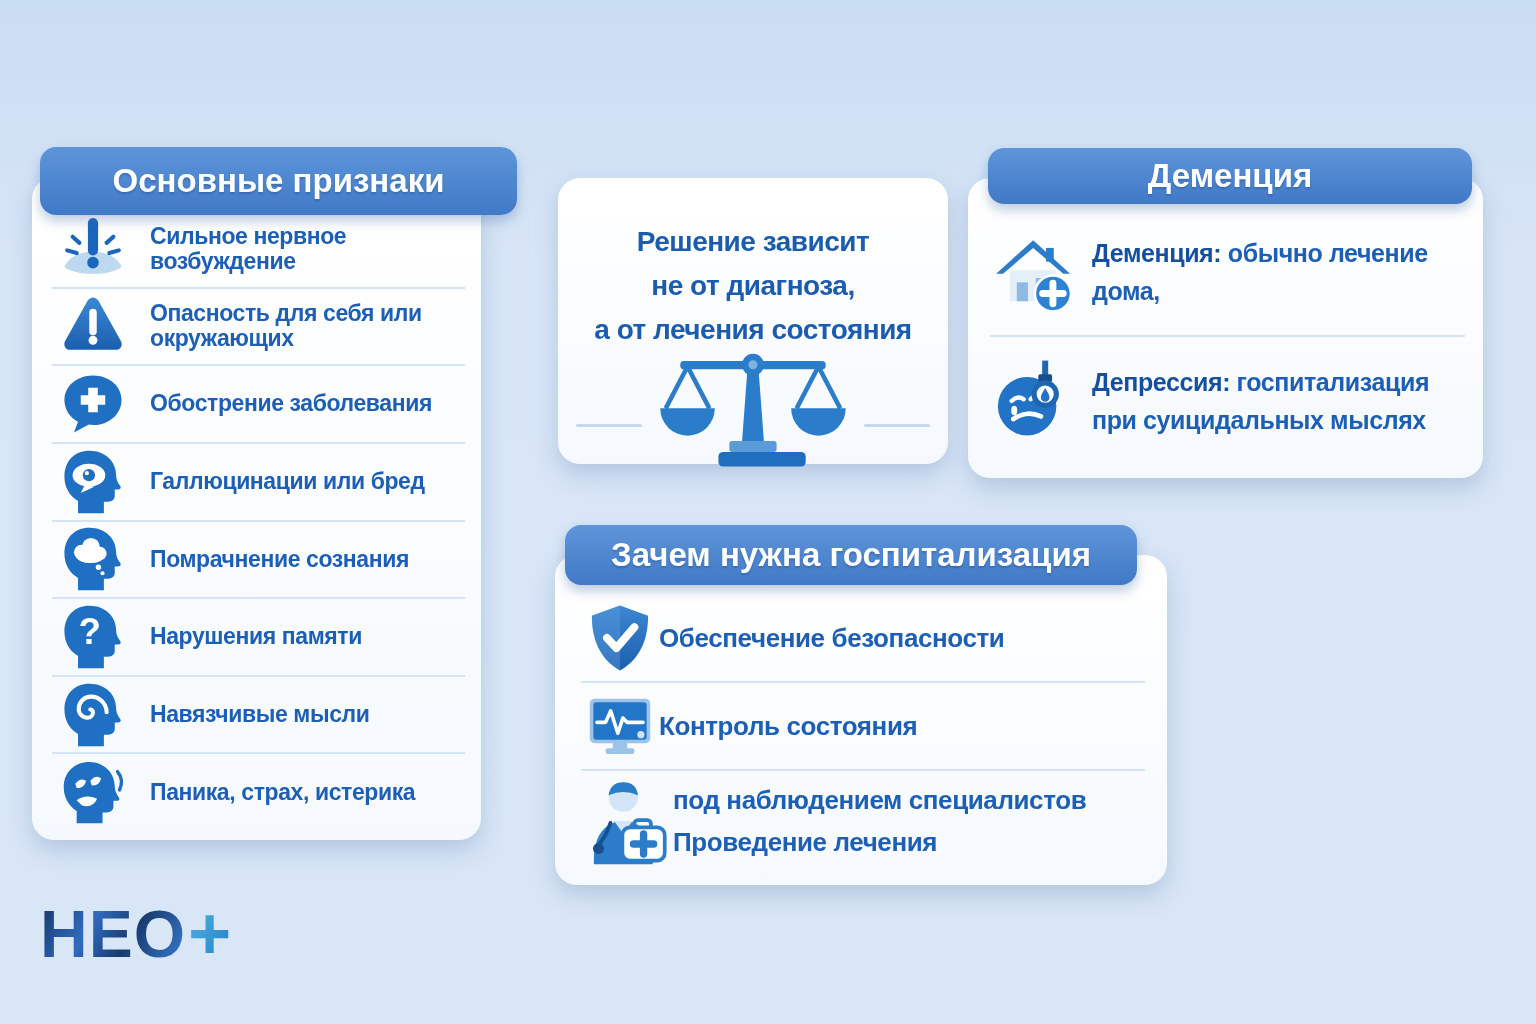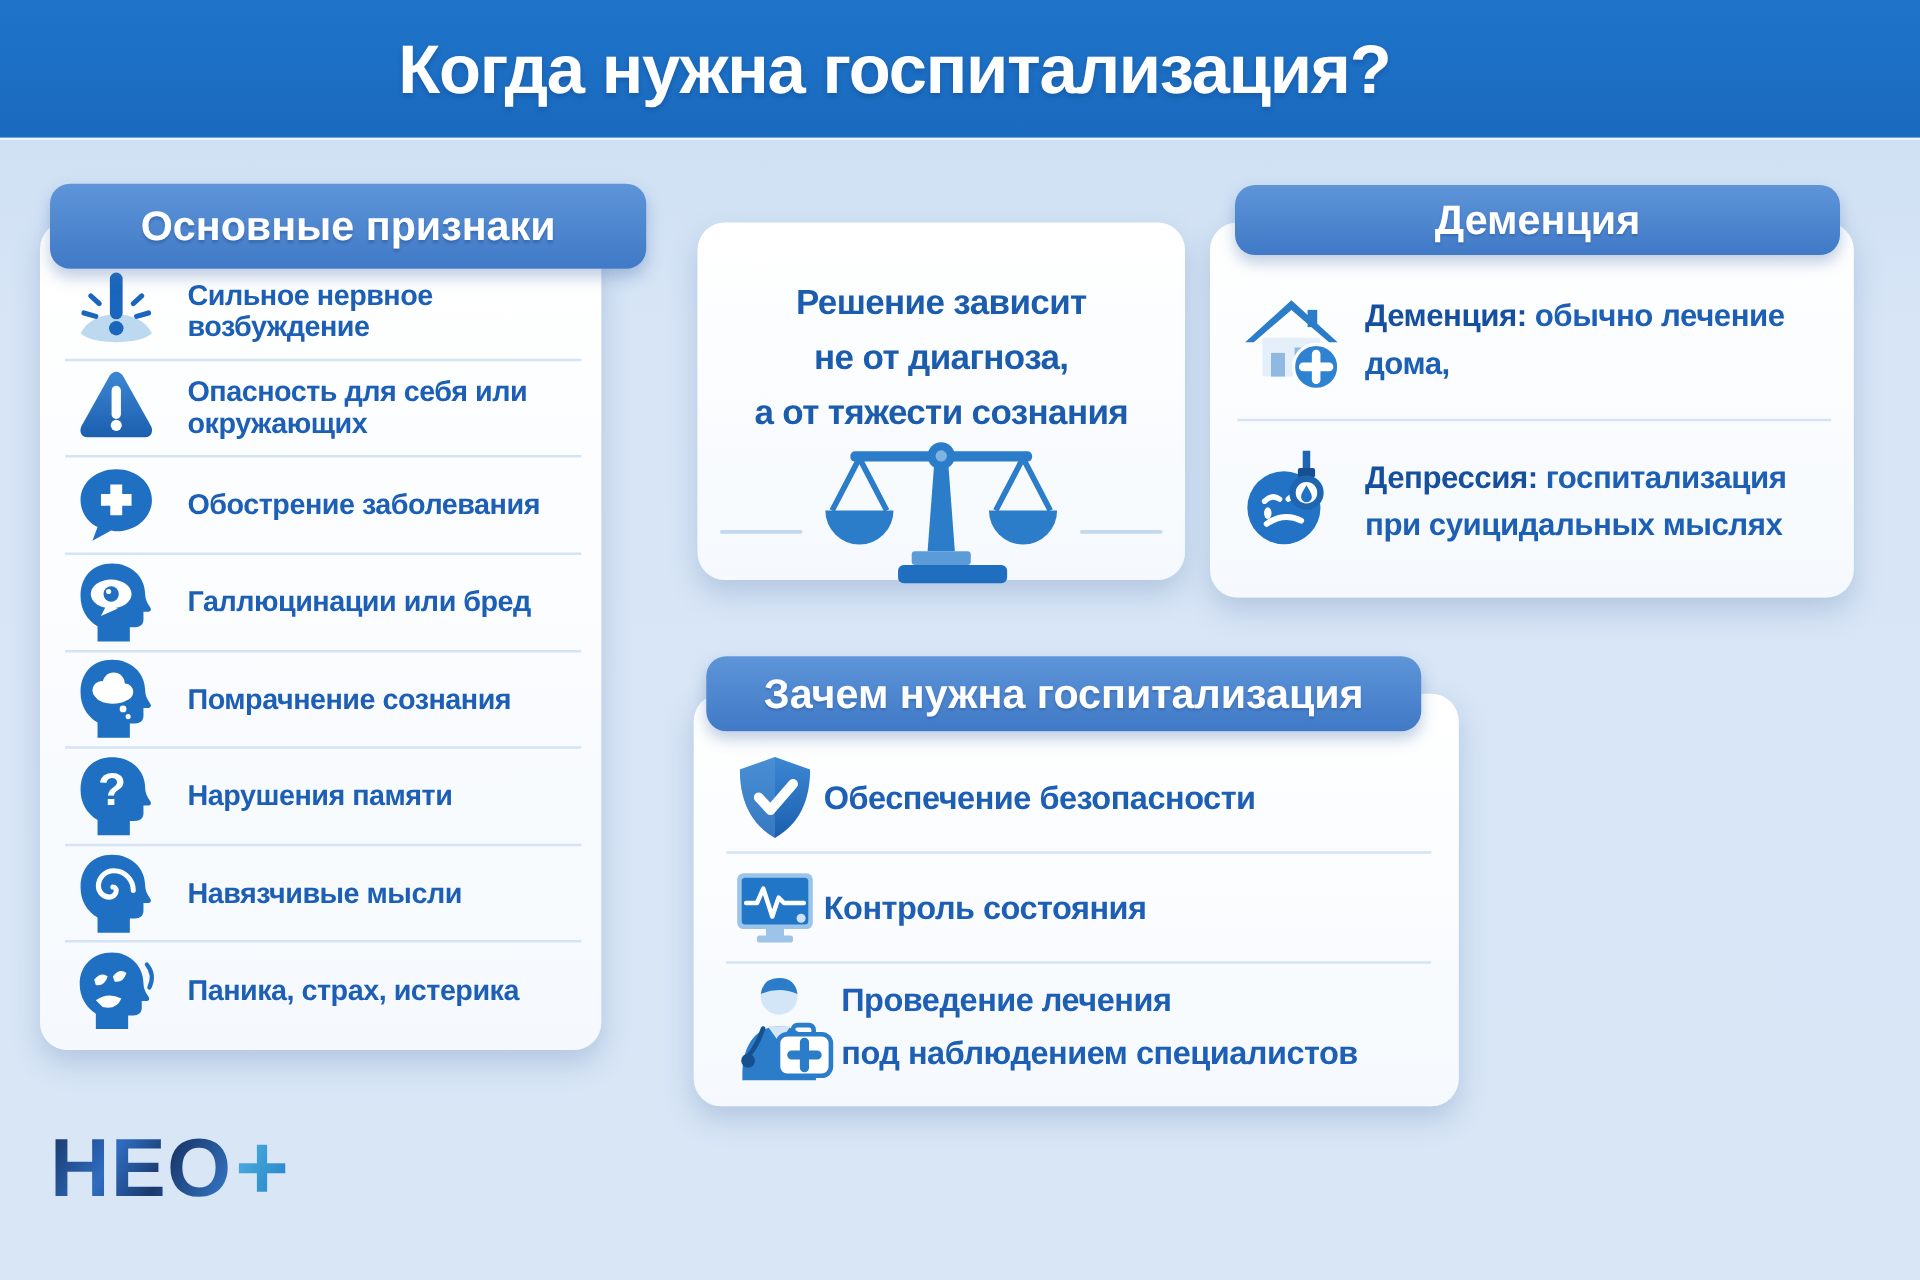--- a/index.html
+++ b/index.html
@@ -100,23 +100,20 @@
     font-size:74px;font-weight:800;margin-left:2px;line-height:60px;
     background:linear-gradient(120deg,#55b5e6 0%,#1f7ec2 100%);
     -webkit-background-clip:text;background-clip:text;color:transparent;
   }
 </style>
 </head>
 <body>
 
 <div class="stage">
 
-  <div class="header">
-    <h1>Когда нужна госпитализация?</h1>
-  </div>
 
   <div class="pill left-pill">
     <span>Основные признаки</span>
   </div>
   <div class="card left-card">
     <div class="signs-list">
 
       <div class="sign-row">
         <span class="sign-icon">
           <svg viewBox="0 0 100 100">
@@ -224,21 +221,21 @@
         <span class="sign-label">Паника, страх, истерика</span>
       </div>
 
     </div>
   </div>
 
   <div class="card mid-card">
     <div class="decision-text">
       <div>Решение зависит</div>
       <div>не от диагноза,</div>
-      <div>а от тяжести сознания</div>
+      <div>а от лечения состояния</div>
     </div>
     <div class="side-line l"></div>
     <div class="side-line r"></div>
     <div class="scale-wrap">
       <svg viewBox="0 0 220 130">
         <path d="M38 16 L14 62 M38 16 L62 62" stroke="#2b7cc9" stroke-width="5"></path>
         <path d="M182 16 L158 62 M182 16 L206 62" stroke="#2b7cc9" stroke-width="5"></path>
         <path d="M8 62 A30 30 0 0 0 68 62 Z" fill="#2b7cc9"></path>
         <path d="M152 62 A30 30 0 0 0 212 62 Z" fill="#2b7cc9"></path>
         <rect x="30" y="10" width="160" height="9" rx="4" fill="#2b7cc9"></rect>
@@ -342,22 +339,22 @@
             <path d="M14 92 C14 64 28 50 46 50 C64 50 78 64 78 92 L78 97 L14 97 Z" fill="#2b7cc9"></path>
             <path d="M36 50 L46 64 L56 50 Z" fill="#d2e6f7"></path>
             <path d="M32 52 C28 64 24 70 20 75" stroke="#16508f" stroke-width="4" fill="none" stroke-linecap="round"></path>
             <circle cx="19" cy="80" r="6" fill="#16508f"></circle>
             <rect x="58" y="49" width="18" height="12" rx="4" fill="none" stroke="#2b7cc9" stroke-width="4"></rect>
             <rect x="45" y="57" width="46" height="36" rx="8" fill="#fff" stroke="#2b7cc9" stroke-width="4"></rect>
             <path d="M68 64 v22 M57 75 h22" stroke="#2b7cc9" stroke-width="8" stroke-linecap="round"></path>
           </svg>
         </span>
         <span class="purpose-text">
+          <div>под наблюдением специалистов</div>
           <div>Проведение лечения</div>
-          <div>под наблюдением специалистов</div>
         </span>
       </div>
 
     </div>
   </div>
 
   <div class="logo">
     <span class="logo-neo">НЕО</span>
     <span class="logo-plus">+</span>
   </div>

